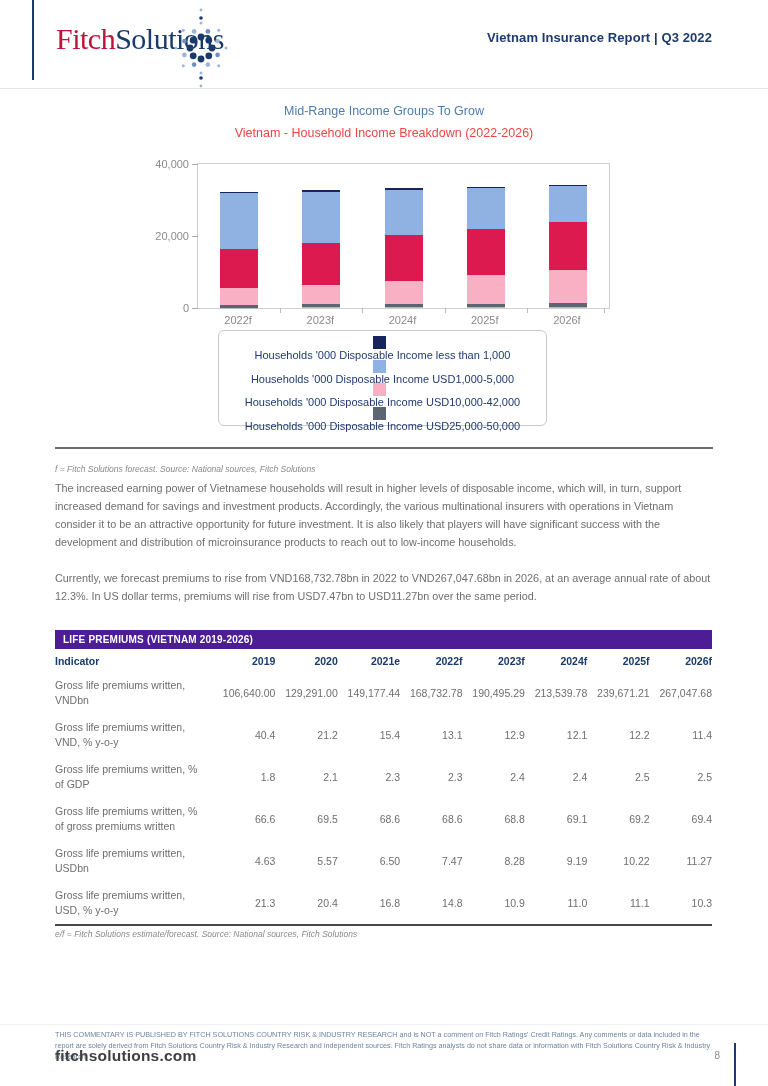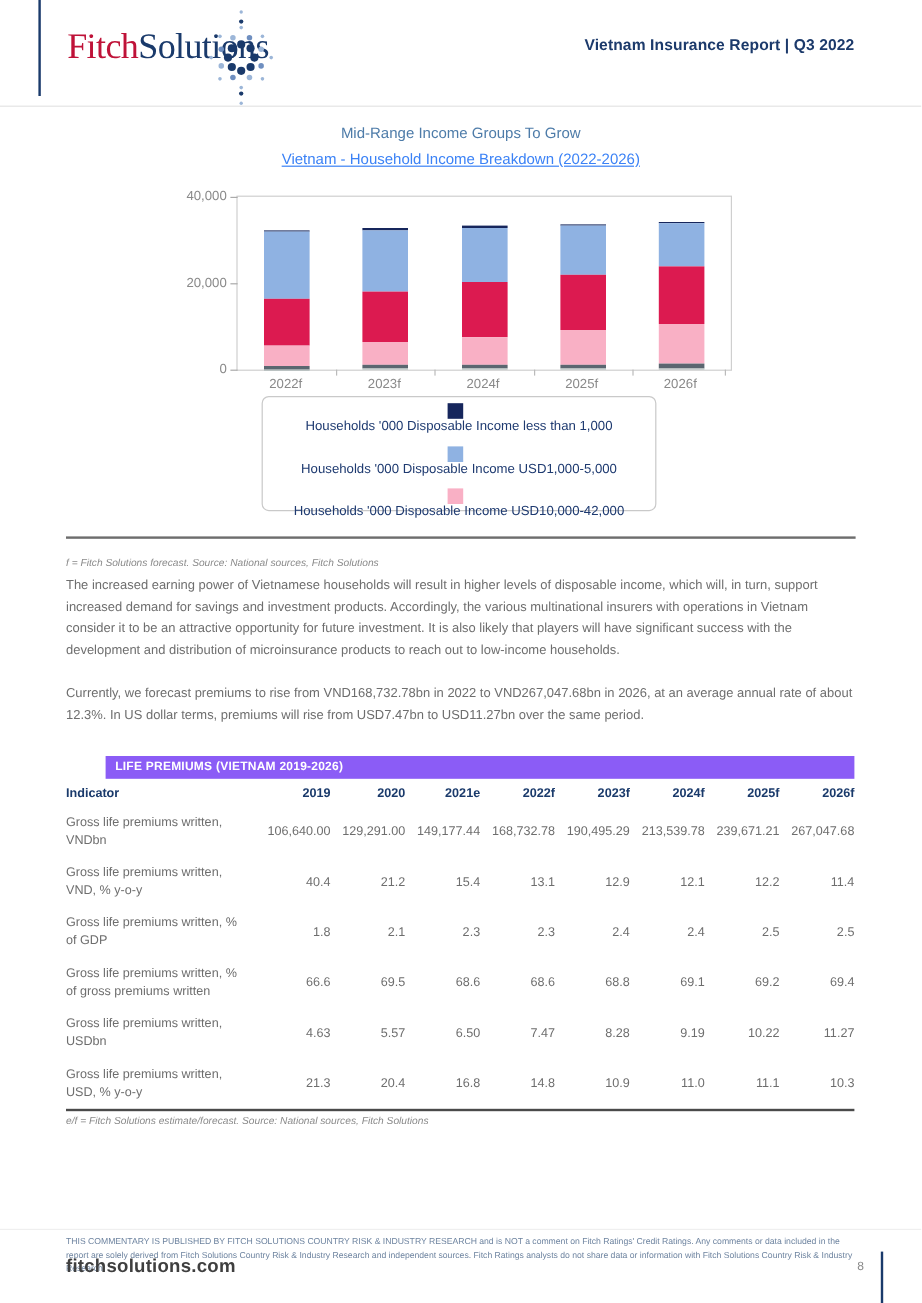--- a/index.html
+++ b/index.html
@@ -14,21 +14,21 @@
   .logo .f{color:#bf1238;}
   .logo .s{color:#1a3a6b;}
   .burst{position:absolute;left:167px;top:4px;}
   .report-title{position:absolute;right:56px;top:30px;font-size:13px;font-weight:bold;
         color:#1c3a6b;letter-spacing:0.1px;}
 
   
   .chart-title{position:absolute;left:55px;top:104px;width:658px;text-align:center;
         font-size:12.5px;color:#4e7ca9;}
   .chart-subtitle{position:absolute;left:55px;top:126px;width:658px;text-align:center;
-        font-size:12.5px;color:#3b82f6;text-decoration:underline;}
+        font-size:12.5px;color:#ef4444;}
   .plot{position:absolute;left:197px;top:163px;width:411px;height:144px;
         border:1px solid #cfcfcf;}
   .slots{position:absolute;left:0;top:0;width:100%;height:100%;display:flex;}
   .bar-slot{flex:1;display:flex;align-items:flex-end;justify-content:center;height:100%;}
   .bar{width:38px;display:flex;flex-direction:column;justify-content:flex-end;}
   .seg{width:100%;}
   .ytick{position:absolute;left:-6px;width:6px;height:1px;background:#aaa;}
   .ylab{position:absolute;right:420px;width:60px;text-align:right;font-size:11px;
         color:#8a8a8a;transform:translateY(-50%);}
   .xtick{position:absolute;bottom:-5px;width:1px;height:5px;background:#bbb;}
@@ -48,22 +48,22 @@
         color:#8a8a8a;}
 
   
   .para{position:absolute;left:55px;width:660px;font-size:10.8px;line-height:18px;
         color:#6e6e6e;margin:0;}
   #para1{top:479px;}
   #para2{top:569px;}
 
   
   .tbl-wrap{position:absolute;left:55px;top:630px;width:657px;}
-  .tbl-title{background:#8b5cf6;color:#ffffff;font-size:10px;font-weight:bold;
-        letter-spacing:0.2px;padding:4px 8px 4px 8px;margin-left:33px;}
+  .tbl-title{background:#4c1d95;color:#ffffff;font-size:10px;font-weight:bold;
+        letter-spacing:0.2px;padding:4px 8px 4px 8px;}
   table.prem{width:100%;border-collapse:collapse;table-layout:fixed;}
   table.prem th{font-size:10.5px;font-weight:bold;color:#1a3a6b;padding:6px 0 5px 0;
         text-align:right;}
   table.prem th.ind{text-align:left;width:158px;}
   table.prem td{font-size:10.5px;color:#6e6e6e;text-align:right;padding:6px 0;
         vertical-align:middle;}
   table.prem td.lbl{text-align:left;line-height:15px;padding-right:14px;}
   .tbl-rule{height:2px;background:#4a4a4a;}
   .tbl-footnote{font-size:8.5px;font-style:italic;color:#8a8a8a;padding-top:3px;}
 
@@ -202,20 +202,24 @@
           <span class="leg-label">Households '000 Disposable Income less than 1,000</span>
         </div>
         <div class="leg-item">
           <span class="leg-swatch" style="background: rgb(143, 178, 226);"></span>
           <span class="leg-label">Households '000 Disposable Income USD1,000-5,000</span>
         </div>
         <div class="leg-item">
           <span class="leg-swatch" style="background: rgb(249, 176, 197);"></span>
           <span class="leg-label">Households '000 Disposable Income USD10,000-42,000</span>
         </div>
+        <div class="leg-item">
+          <span class="leg-swatch" style="background: rgb(91, 102, 112);"></span>
+          <span class="leg-label">Households '000 Disposable Income USD25,000-50,000</span>
+        </div>
       </div>
     <div class="chart-rule"></div>
     <div class="chart-footnote">f = Fitch Solutions forecast. Source: National sources, Fitch Solutions</div>
   </div>
 
   <p class="para" id="para1">The increased earning power of Vietnamese households will result in higher levels of disposable income, which will, in turn, support increased demand for savings and investment products. Accordingly, the various multinational insurers with operations in Vietnam consider it to be an attractive opportunity for future investment. It is also likely that players will have significant success with the development and distribution of microinsurance products to reach out to low-income households.</p>
   <p class="para" id="para2">Currently, we forecast premiums to rise from VND168,732.78bn in 2022 to VND267,047.68bn in 2026, at an average annual rate of about 12.3%. In US dollar terms, premiums will rise from USD7.47bn to USD11.27bn over the same period.</p>
 
   <div class="tbl-wrap">
     <div class="tbl-title">LIFE PREMIUMS (VIETNAM 2019-2026)</div>

